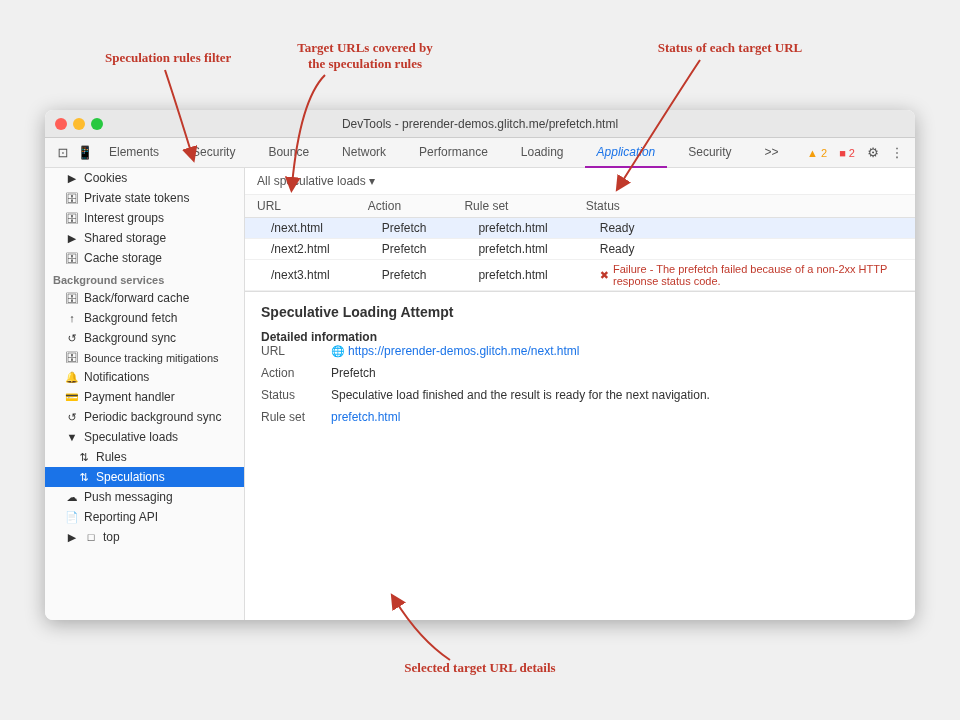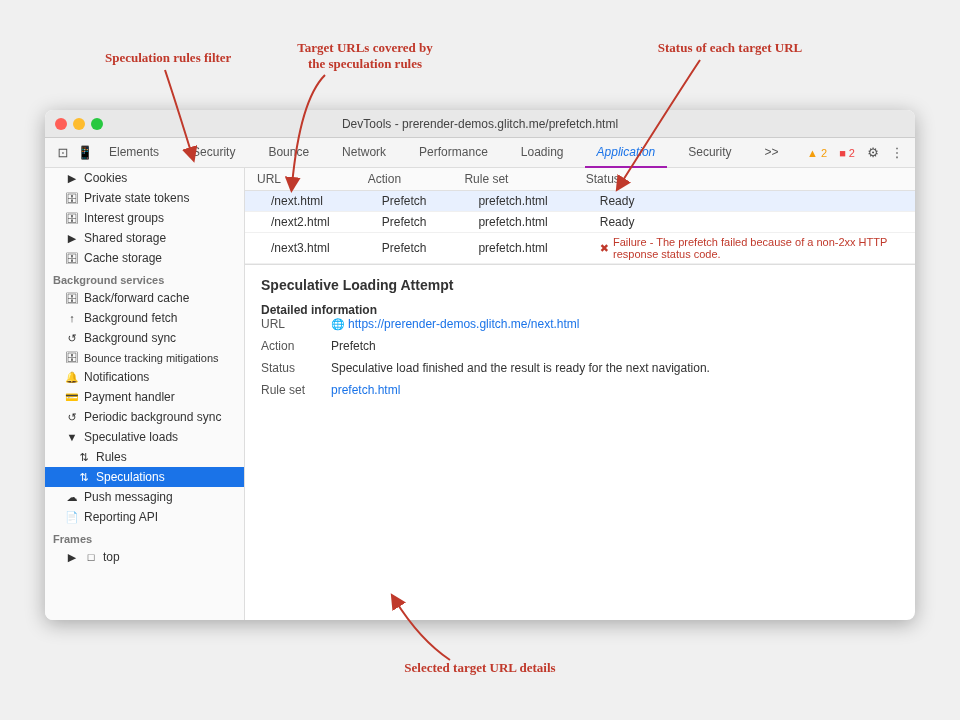--- a/index.html
+++ b/index.html
@@ -383,31 +383,33 @@
       </div>
       <div class="sidebar-item indent1">
         <span class="icon-small">☁</span>
         <span>Push messaging</span>
       </div>
       <div class="sidebar-item indent1">
         <span class="icon-small">📄</span>
         <span>Reporting API</span>
       </div>
 
-      <div class="sidebar-section">Frames</div>
       <div class="sidebar-item indent1">
         <span class="icon-small">▶</span>
         <span class="icon-small">□</span>
         <span>top</span>
       </div>
     </div>
 
     <div class="main-panel">
 
       <div class="table-area">
+        <div class="panel-header">
+          <span>All speculative loads ▾</span>
+        </div>
         <table class="data-table">
           <thead>
             <tr>
               <th>URL</th>
               <th>Action</th>
               <th>Rule set</th>
               <th>Status</th>
             </tr>
           </thead>
           <tbody id="table-body">

